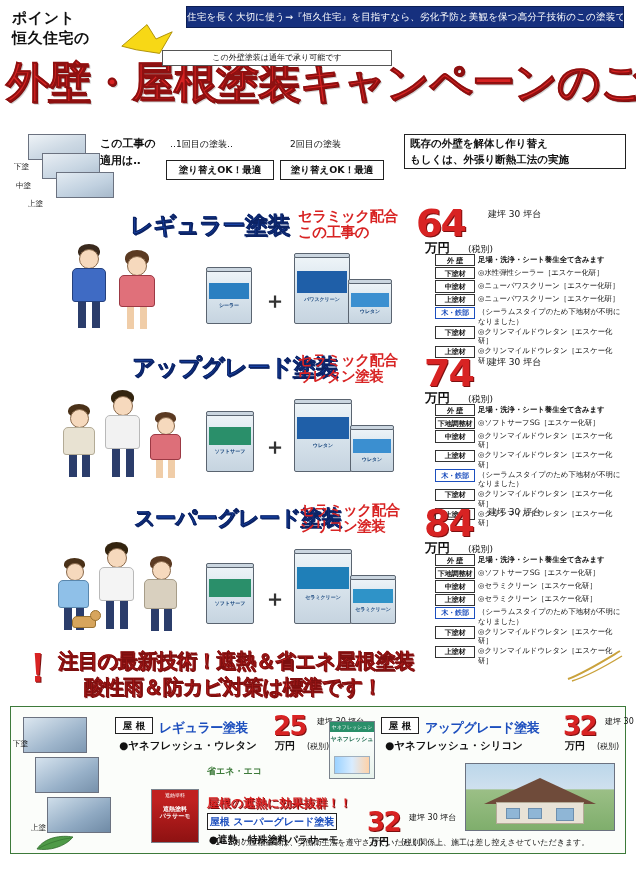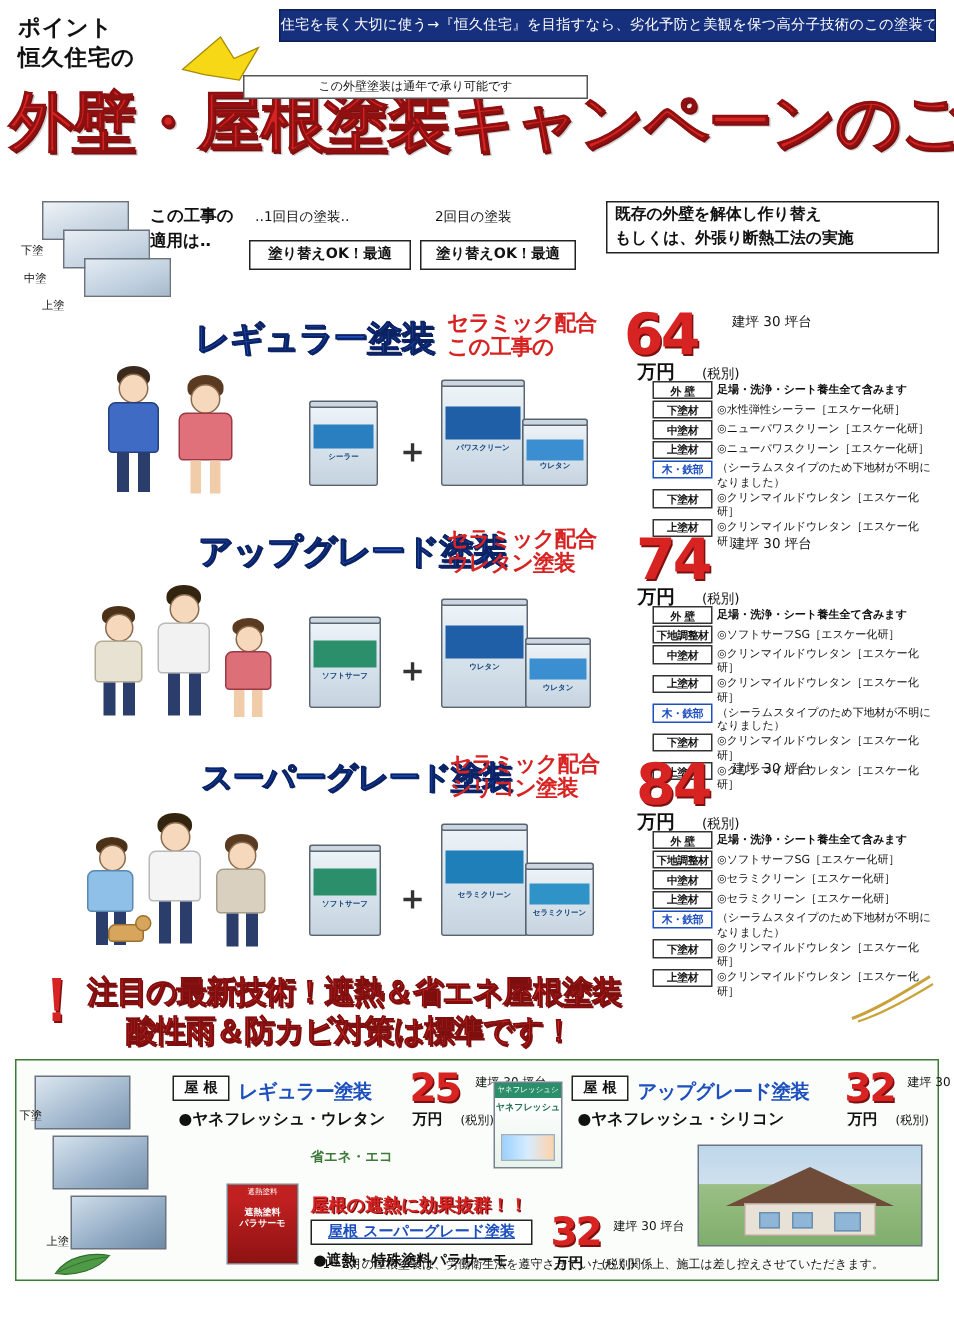--- a/index.html
+++ b/index.html
@@ -587,21 +587,21 @@
       <div class="house-wall"></div>
       <div class="house-win" style="left:40px; top:44px; width:14px; height:11px;"></div>
       <div class="house-win" style="left:62px; top:44px; width:14px; height:11px;"></div>
       <div class="house-win" style="left:90px; top:44px; width:18px; height:13px;"></div>
     </div>
 
     <div class="eco-note">省エネ・エコ</div>
 
     <div class="super-line">
       <div style="position:absolute; left:0; top:0; font-size:12px; font-weight:bold; color:#d82323; white-space:nowrap; text-shadow:1px 1px 0 #7d0f0f;">屋根の遮熱に効果抜群！！</div>
-      <div class="tagbox" style="left:0; top:18px; width:148px; font-size:10px; color:#1d4fbe;text-decoration:underline;">屋根 スーパーグレード塗装</div>
+      <div class="tagbox" style="left:0; top:18px; width:130px; font-size:10px; color:#1d4fbe;">屋根 スーパーグレード塗装</div>
       <div style="position:absolute; left:2px; top:38px; font-size:10px; font-weight:bold; color:#111; white-space:nowrap;">●遮熱・特殊塗料パラサーモ</div>
       <div class="roof-price" style="left:160px; top:14px;">32</div>
       <div class="roof-cap" style="left:202px; top:17px;">建坪 30 坪台</div>
       <div class="roof-unit" style="left:162px; top:40px;">万円</div>
       <div class="roof-cap" style="left:194px; top:42px;">(税別)</div>
     </div>
 
     <div class="prod" style="left:140px; top:82px; width:48px; height:54px;">
       <div class="prod-top" style="background:#c02020;">遮熱塗料</div>
       <div class="prod-body" style="background:linear-gradient(180deg,#c02020 0%, #8e1212 100%);">

